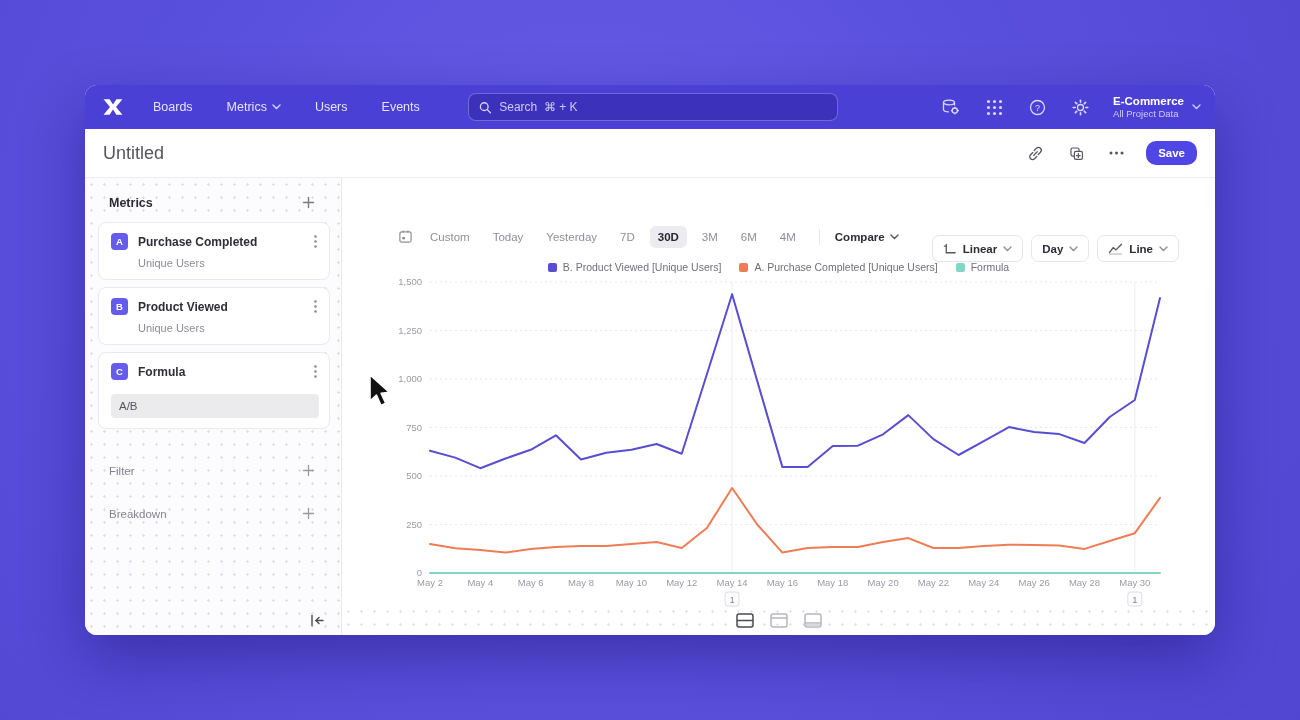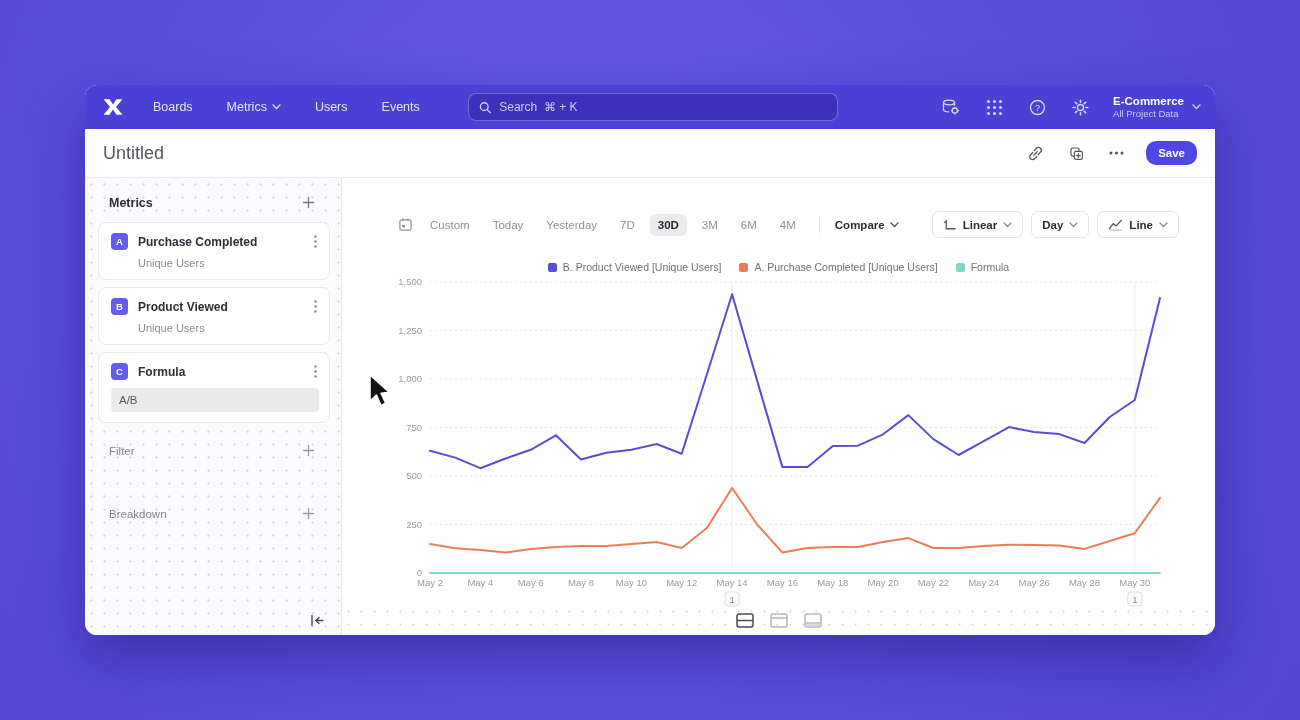--- a/index.html
+++ b/index.html
@@ -64,39 +64,39 @@
     border:1px solid #e9e9f0; border-radius:8px; padding:10px 10px 10px 12px;
   }
   .metric-row { display:flex; align-items:center; gap:10px; }
   .metric-badge {
     width:17px; height:17px; border-radius:4px; background:#655ced; color:#fff;
     font-size:9.5px; font-weight:bold; display:flex; align-items:center; justify-content:center; flex:0 0 auto;
   }
   .metric-name { font-size:12px; font-weight:bold; color:#2e2e38; flex:1; }
   .metric-sub { font-size:11px; color:#8b8b95; margin:7px 0 0 27px; }
   .formula-input {
-    margin-top:8px; height:24px; background:#ebebed; border-radius:4px;
+    margin-top:14px; height:24px; background:#ebebed; border-radius:4px;
     font-size:11.5px; color:#55555e; display:flex; align-items:center; padding:0 8px;
   }
   .side-row { position:absolute; left:24px; right:24px; display:flex; justify-content:space-between; align-items:center; }
   .side-row .lbl { font-size:11.5px; color:#83838d; }
   .collapse-btn { position:absolute; right:14px; bottom:6px; }
   
   .main { flex:1; position:relative; background:#fff; }
   .toolbar { position:absolute; top:33px; left:54px; right:36px; display:flex; justify-content:space-between; align-items:center; }
   .ranges { display:flex; align-items:center; gap:7px; font-size:11.5px; color:#8f8f99; }
   .range { padding:5px 8px; border-radius:6px; cursor:pointer; }
   .range.selected { background:#ebebf0; color:#26262e; font-weight:bold; }
   .tb-divider { width:1px; height:16px; background:#e5e5ec; margin:0 8px; }
   .compare { display:flex; align-items:center; gap:5px; font-size:11.5px; font-weight:bold; color:#2c2c35; cursor:pointer; }
   .controls { display:flex; align-items:center; gap:8px; }
   .ctrl-btn {
     display:flex; align-items:center; gap:6px; height:27px; padding:0 10px;
     border:1px solid #e4e4eb; background:#fff; border-radius:7px; cursor:pointer;
-    font-size:11.5px; font-weight:bold; color:#2c2c35; font-family:"Liberation Sans",sans-serif;
+    font-size:11.5px; font-weight:bold; color:#2c2c35; font-family:"Liberation Sans",sans-serif;margin-top:24px;
   }
   .legend { position:absolute; top:83px; left:0; right:0; display:flex; justify-content:center; gap:18px; }
   .legend-item { display:flex; align-items:center; gap:6px; font-size:10.5px; color:#6f6f79; cursor:pointer; }
   .swatch { width:9px; height:9px; border-radius:2px; display:inline-block; }
   #chart { position:absolute; left:40px; top:97px; }
   .ytick, .xtick { font-family:"Liberation Sans",sans-serif; font-size:9.5px; fill:#9a9aa4; }
   .ann-badge-text { font-family:"Liberation Sans",sans-serif; font-size:9.5px; fill:#84848e; }
   .footer {
     position:absolute; left:0; right:0; bottom:0; height:30px;
     display:flex; align-items:center; justify-content:center; gap:10px;
@@ -278,21 +278,21 @@
               <svg width="3" height="13" viewBox="0 0 3 13" fill="#8b8b95">
                 <circle cx="1.5" cy="1.5" r="1.3"></circle>
                 <circle cx="1.5" cy="6.5" r="1.3"></circle>
                 <circle cx="1.5" cy="11.5" r="1.3"></circle>
               </svg>
             </span>
         </div>
         <div class="formula-input">A/B</div>
       </div>
 
-      <div class="side-row" style="top:264px;">
+      <div class="side-row" style="top:284px;">
         <span class="lbl">Filter</span>
         <span class="icon-btn">
           <svg width="13" height="13" viewBox="0 0 13 13" stroke="#9a9aa4" stroke-width="1.3" stroke-linecap="round">
               <line x1="6.5" y1="1.5" x2="6.5" y2="11.5"></line>
               <line x1="1.5" y1="6.5" x2="11.5" y2="6.5"></line>
             </svg>
         </span>
       </div>
       <div class="side-row" style="top:327px;">
         <span class="lbl">Breakdown</span>

